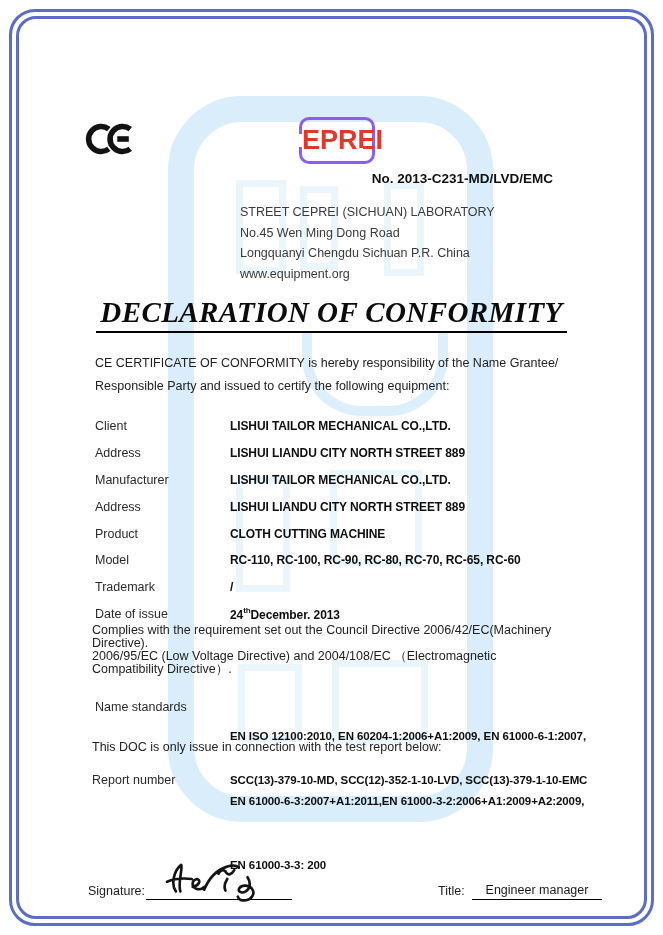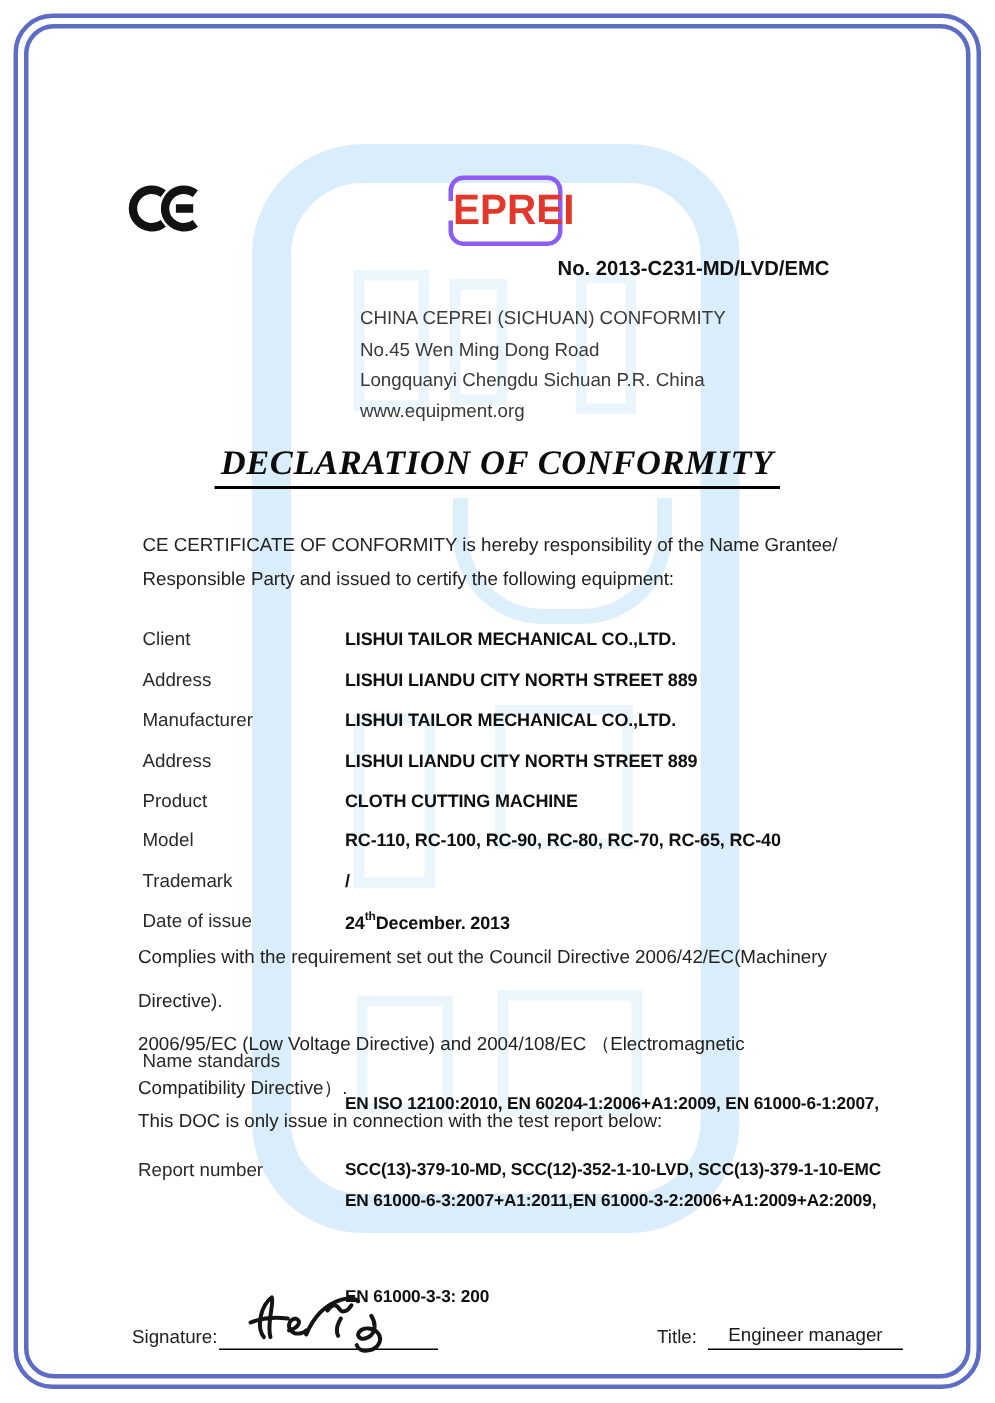--- a/index.html
+++ b/index.html
@@ -32,33 +32,33 @@
   }
   .epre-text{font-weight:bold;font-size:27px;color:#e2382b;letter-spacing:0px;line-height:1;transform:scaleY(1.05);}
   .epre-gap{position:absolute;left:-4px;top:14px;width:4px;height:13px;background:#fff;}
   .epre-break{position:absolute;right:9px;bottom:9px;width:5px;height:4px;background:#fff;}
   .cert-no{position:absolute;right:110px;top:171px;font-weight:bold;font-size:13.5px;color:#111;}
   .lab-block{position:absolute;left:240px;top:202px;font-size:12.5px;color:#3a3a3a;line-height:20.5px;}
   
   .doc-title-wrap{position:absolute;left:0;top:296px;width:100%;text-align:center;}
   .doc-title{
     display:inline-block;font-family:"Liberation Serif",serif;font-style:italic;font-weight:bold;
-    font-size:23px;color:#0c0c0c;border-bottom:2.5px solid #000;padding:0 4px 2px 4px;letter-spacing:0.4px;
+    font-size:29px;color:#0c0c0c;border-bottom:2.5px solid #000;padding:0 4px 2px 4px;letter-spacing:0.4px;
   }
   
   .intro{position:absolute;left:95px;top:352px;font-size:12.5px;line-height:23px;color:#222;}
   .intro span{display:block;}
   
   .fields{position:absolute;left:95px;top:413px;width:500px;}
   .frow{display:flex;height:26.8px;align-items:center;}
   .flabel{width:135px;font-size:12.5px;color:#2a2a2a;flex:0 0 135px;}
   .fvalue{font-weight:bold;font-size:12px;color:#0f0f0f;letter-spacing:-0.1px;white-space:nowrap;}
   sup.th{font-size:8px;vertical-align:6px;font-weight:bold;}
   
-  .compliance{position:absolute;left:92px;top:624px;width:500px;font-size:12.5px;line-height:29px;color:#222;}
+  .compliance{position:absolute;left:92px;top:624px;width:500px;font-size:12.5px;line-height:13px;color:#222;}
   .compliance span{display:block;}
   
   .teststd{position:absolute;left:95px;top:681px;width:520px;padding-left:135px;box-sizing:border-box;}
   .teststd .tlabel{position:absolute;left:0;top:19px;font-size:12.5px;color:#2a2a2a;}
   .teststd .tline{display:block;font-weight:bold;font-size:11.5px;line-height:17.5px;color:#0f0f0f;letter-spacing:-0.1px;white-space:nowrap;margin-top:47px;}
   
   .doc-note{position:absolute;left:92px;top:740px;font-size:12.5px;color:#222;}
   .report{position:absolute;left:92px;top:768px;display:flex;align-items:center;height:24px;}
   .report .flabel{flex:0 0 138px;width:138px;}
   .report .fvalue{font-size:11.5px;}
@@ -104,21 +104,21 @@
 
     <div class="epre-logo">
       <span class="epre-text">EPREI</span>
       <span class="epre-gap"></span>
       <span class="epre-break"></span>
     </div>
 
     <div class="cert-no">No. 2013-C231-MD/LVD/EMC</div>
 
     <div class="lab-block">
-      <div>CHINA CEPREI (SICHUAN) CONFORMITY</div>
+      <div>STREET CEPREI (SICHUAN) LABORATORY</div>
       <div>No.45 Wen Ming Dong Road</div>
       <div>Longquanyi Chengdu Sichuan P.R. China</div>
       <div>www.equipment.org</div>
     </div>
 
     <div class="doc-title-wrap">
       <span class="doc-title">DECLARATION OF CONFORMITY</span>
     </div>
 
     <div class="intro">
@@ -142,21 +142,21 @@
       <div class="frow">
         <div class="flabel">Address</div>
         <div class="fvalue">LISHUI LIANDU CITY NORTH STREET 889</div>
       </div>
       <div class="frow">
         <div class="flabel">Product</div>
         <div class="fvalue">CLOTH CUTTING MACHINE</div>
       </div>
       <div class="frow">
         <div class="flabel">Model</div>
-        <div class="fvalue">RC-110, RC-100, RC-90, RC-80, RC-70, RC-65, RC-40</div>
+        <div class="fvalue">RC-110, RC-100, RC-90, RC-80, RC-70, RC-65, RC-60</div>
       </div>
       <div class="frow">
         <div class="flabel">Trademark</div>
         <div class="fvalue">/</div>
       </div>
       <div class="frow">
         <div class="flabel">Date of issue</div>
         <div class="fvalue"><span>24</span><sup class="th">th</sup><span>December. 2013</span></div>
       </div>
     </div>

